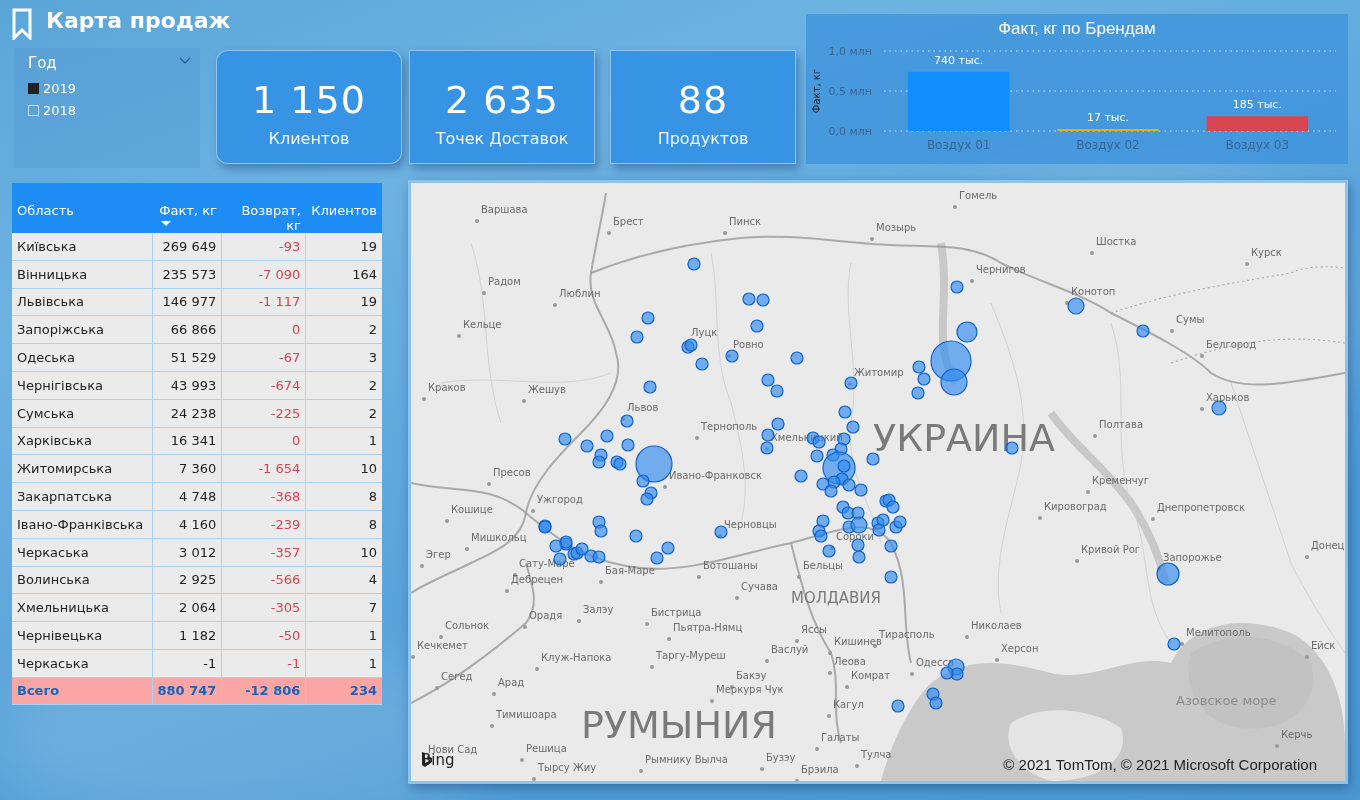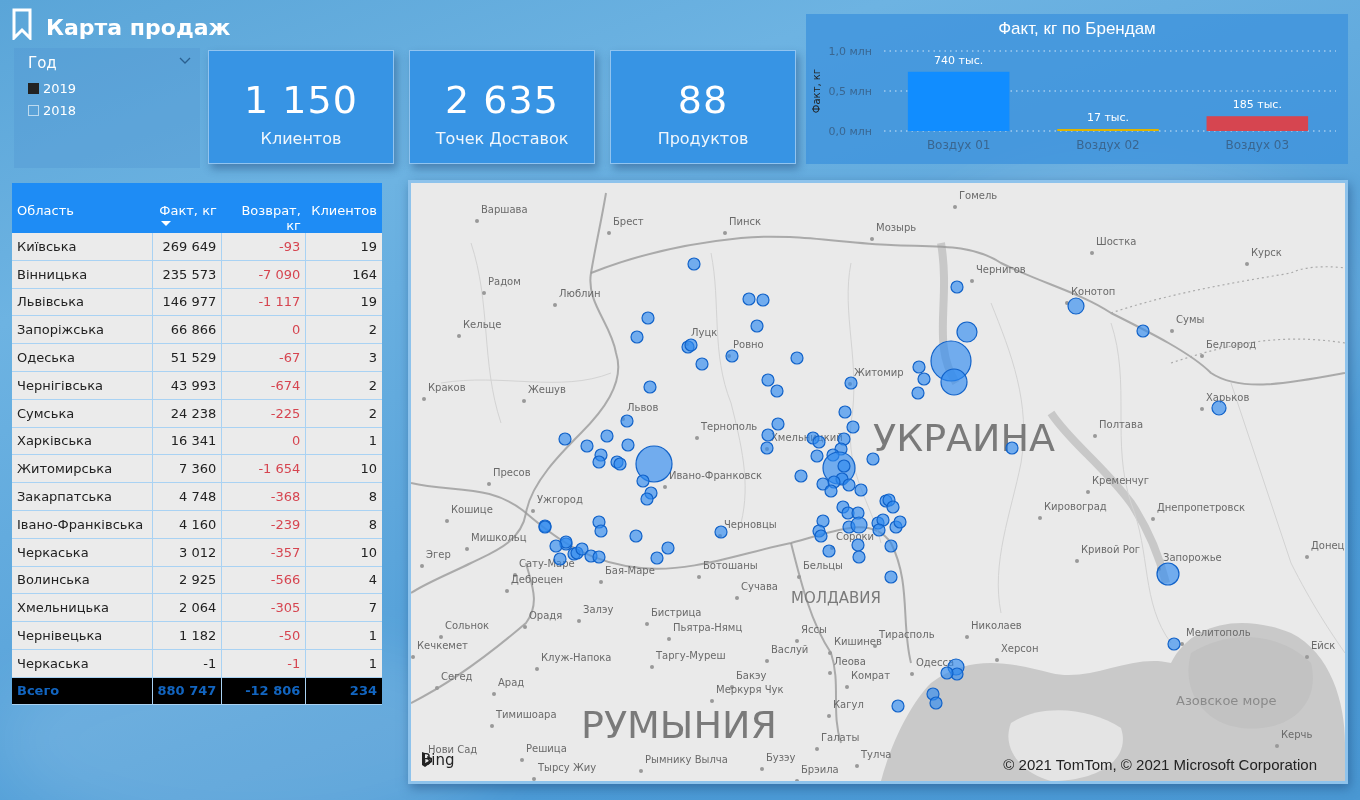--- a/index.html
+++ b/index.html
@@ -3,21 +3,21 @@
 <meta charset="utf-8">
 <style>
   html, body { margin:0; padding:0; }
   body {
     width:1360px; height:800px; overflow:hidden; position:relative;
     font-family: "Liberation Sans", "DejaVu Sans", sans-serif;
     background: linear-gradient(160deg, #5aa5d8 0%, #6db3e2 25%, #5ea7dc 50%, #4c9bd6 75%, #4a98d3 100%);
   }
   .bg-cloud { position:absolute; border-radius:50%; background:rgba(255,255,255,0.12); filter:blur(30px); }
   
-  .title-wrap { position:absolute; left:12px; top:8px; display:flex; align-items:flex-end; gap:14px; }
+  .title-wrap { position:absolute; left:12px; top:8px; display:flex; align-items:flex-start; gap:14px; }
   .bookmark { width:20px; height:32px; }
   .page-title { color:#fff; font-weight:bold; font-size:22px; font-family:"DejaVu Sans", sans-serif; }
   
   .slicer { position:absolute; left:14px; top:48px; width:186px; height:120px; background:rgba(80,150,210,0.35); }
   .slicer-head { position:absolute; left:14px; top:6px; color:#fff; font-size:15px; font-family:"DejaVu Sans", sans-serif; }
   .slicer-chevron { position:absolute; right:8px; top:6px; width:14px; height:14px; }
   .slicer-item { position:absolute; left:14px; display:flex; align-items:center; gap:4px; color:#fff; font-size:13px; font-family:"DejaVu Sans", sans-serif; cursor:pointer; }
   .cb { width:11px; height:11px; border:1px solid rgba(255,255,255,0.6); box-sizing:border-box; }
   .cb.on { background:#222; border-color:#222; }
   
@@ -29,21 +29,21 @@
   .chart-panel { position:absolute; left:806px; top:14px; width:542px; height:150px; background:rgba(60,145,220,0.75); }
   .chart-panel svg { position:absolute; left:0; top:0; }
   
   .tbl { position:absolute; left:12px; top:183px; width:370px; border-collapse:collapse; font-family:"DejaVu Sans", sans-serif; font-size:13px; }
   .tbl th { background:#1e8cf5; color:#fff; font-weight:normal; height:35px; text-align:left; vertical-align:top; padding:20px 5px 0 5px; box-sizing:border-box; }
   .tbl th.num { text-align:right; }
   .sort-arrow { display:block; width:0; height:0; border-left:5px solid transparent; border-right:5px solid transparent; border-top:5px solid #fff; margin:3px 0 0 4px; }
   .tbl td { background:#ebebeb; color:#222; height:26.8px; padding:0 5px; border-bottom:1px solid #a9d2f3; white-space:nowrap; }
   .tbl td.num { text-align:right; border-left:1px solid #a9d2f3; }
   .tbl td.neg { color:#d64550; }
-  .tbl tr.total td { background:#000000; color:#1265c0; font-weight:bold; height:26px; border-top:1px solid #3e96e6; }
+  .tbl tr.total td { background:#fca5a5; color:#1265c0; font-weight:bold; height:26px; border-top:1px solid #3e96e6; }
   
   .map { position:absolute; left:408px; top:180px; width:940px; height:604px; background:#eaeaea; border:3px solid #8ec3ec; box-sizing:border-box;
          box-shadow: 2px 4px 10px rgba(30,70,120,0.5); overflow:hidden; }
   .map svg { position:absolute; left:0; top:0; }
   .bing { position:absolute; left:10px; bottom:12px; font-size:15px; color:#222; font-family:"DejaVu Sans", sans-serif; display:flex; align-items:flex-end; gap:2px; }
   .copyright { position:absolute; right:28px; bottom:8px; font-size:15px; color:#222; font-family:"Liberation Sans", sans-serif; }
 </style>
 </head>
 <body>
 
@@ -65,21 +65,21 @@
   <div class="slicer-item" style="top:33px;">
     <span class="cb on"></span>
     <span>2019</span>
   </div>
   <div class="slicer-item" style="top:55px;">
     <span class="cb"></span>
     <span>2018</span>
   </div>
 </div>
 
-<div class="kpi" style="left:208px;">
+<div class="kpi" style="left:216px;border-radius:12px;">
   <div class="kpi-value">1 150</div>
   <div class="kpi-label">Клиентов</div>
 </div>
 <div class="kpi" style="left:409px;">
   <div class="kpi-value">2 635</div>
   <div class="kpi-label">Точек Доставок</div>
 </div>
 <div class="kpi" style="left:610px;">
   <div class="kpi-value">88</div>
   <div class="kpi-label">Продуктов</div>

